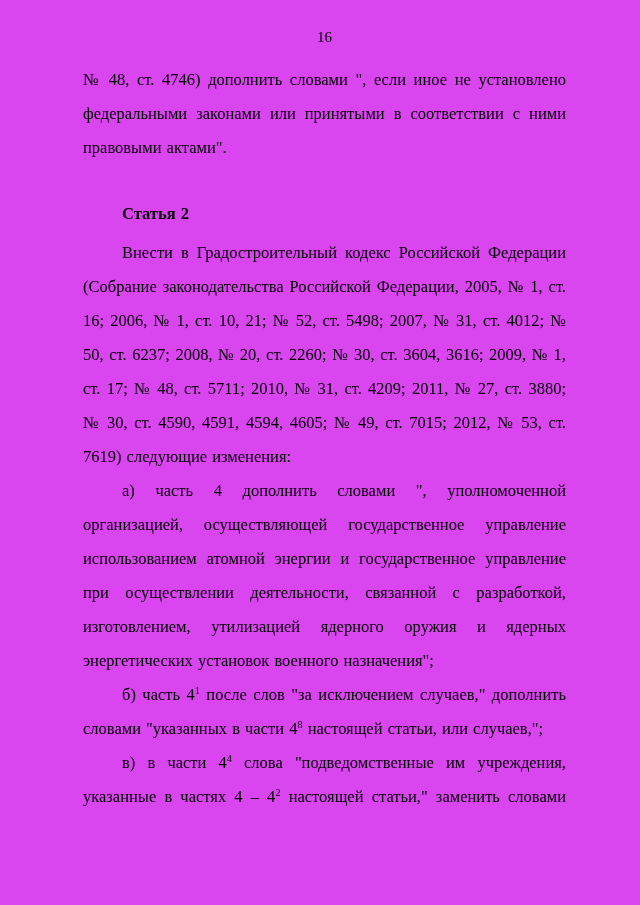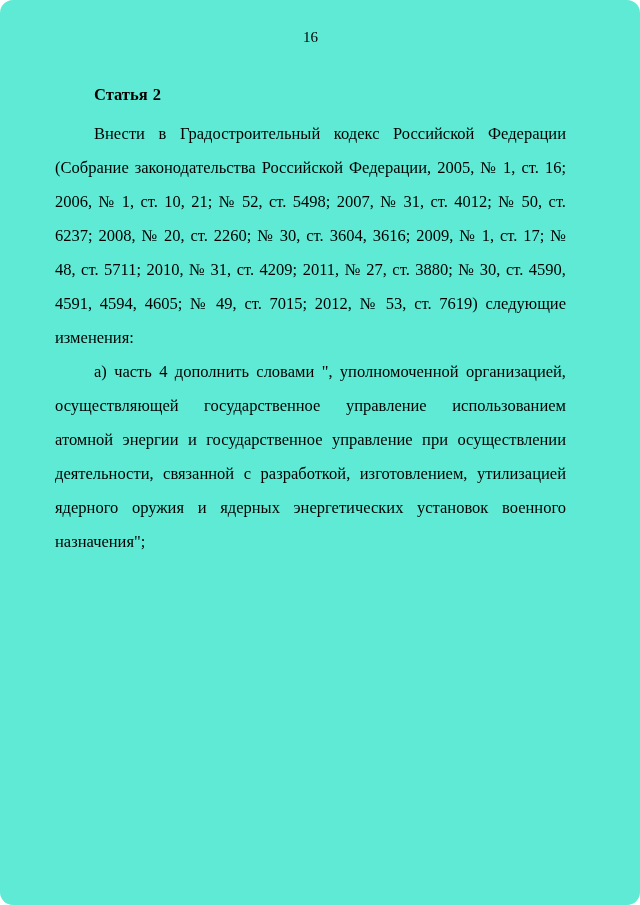--- a/index.html
+++ b/index.html
@@ -4,27 +4,26 @@
 <style>
   html, body {
     margin: 0;
     padding: 0;
     background: #ffffff;
   }
   .page {
     position: relative;
     width: 640px;
     height: 905px;
-    background: #5eead4;
+    background: #d946ef;
     box-sizing: border-box;
-    padding: 28px 74px 0 55px;
+    padding: 28px 74px 0 83px;
     font-family: "Liberation Serif", "DejaVu Serif", serif;
     color: #000000;
     overflow: hidden;
-    border-radius: 13px;
   }
   .page-number {
     text-align: center;
     font-size: 15px;
     line-height: 18px;
     margin-bottom: 17px;
   }
   .content p {
     margin: 0;
     font-size: 16.5px;
@@ -51,17 +50,20 @@
     vertical-align: super;
     letter-spacing: 0;
   }
 </style>
 </head>
 <body>
 
 <div class="page">
   <div class="page-number">16</div>
   <div class="content">
+      <p class="no-indent">№ 48, ст. 4746) дополнить словами ", если иное не установлено федеральными законами или принятыми в соответствии с ними правовыми актами".</p>
       <p class="heading">Статья 2</p>
       <p class="">Внести в Градостроительный кодекс Российской Федерации (Собрание законодательства Российской Федерации, 2005, № 1, ст. 16; 2006, № 1, ст. 10, 21; № 52, ст. 5498; 2007, № 31, ст. 4012; № 50, ст. 6237; 2008, № 20, ст. 2260; № 30, ст. 3604, 3616; 2009, № 1, ст. 17; № 48, ст. 5711; 2010, № 31, ст. 4209; 2011, № 27, ст. 3880; № 30, ст. 4590, 4591, 4594, 4605; № 49, ст. 7015; 2012, № 53, ст. 7619) следующие изменения:</p>
       <p class="">а) часть 4 дополнить словами ", уполномоченной организацией, осуществляющей государственное управление использованием атомной энергии и государственное управление при осуществлении деятельности, связанной с разработкой, изготовлением, утилизацией ядерного оружия и ядерных энергетических установок военного назначения";</p>
+      <p class="">б) часть 4<sup>1</sup> после слов "за исключением случаев," дополнить словами "указанных в части 4<sup>8</sup> настоящей статьи, или случаев,";</p>
+      <p class="justify-last">в) в части 4<sup>4</sup> слова "подведомственные им учреждения, указанные в частях 4 – 4<sup>2</sup> настоящей статьи," заменить словами</p>
     </div>
 </div>
 
 </body></html>

